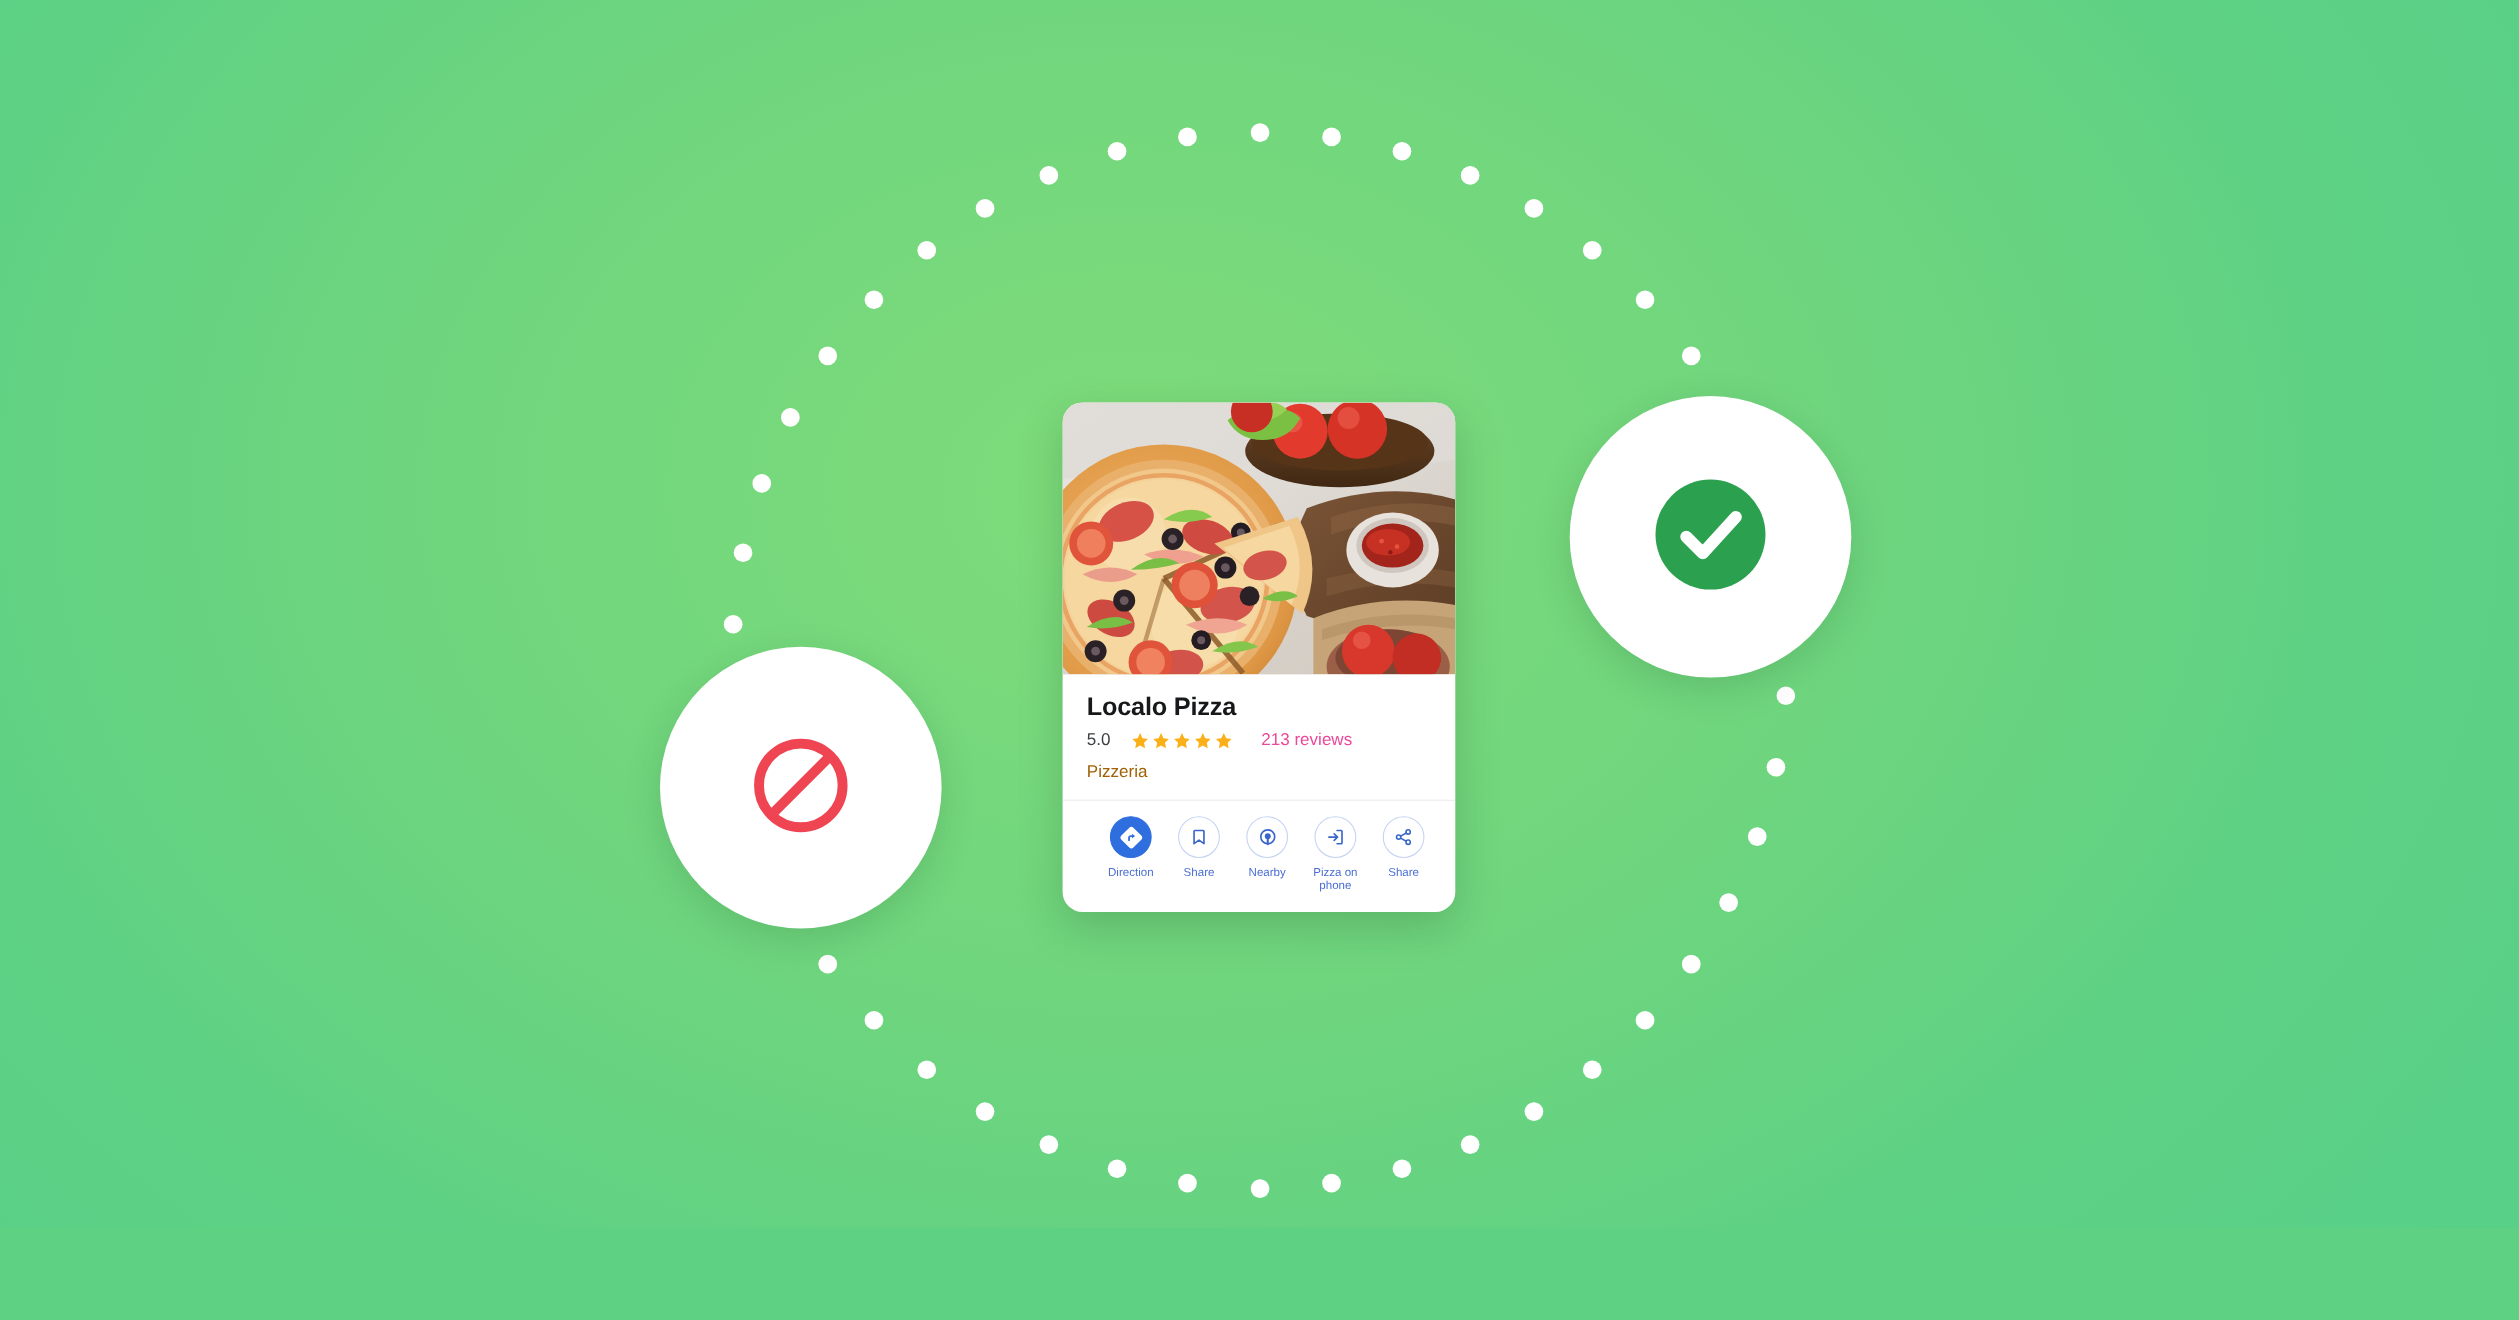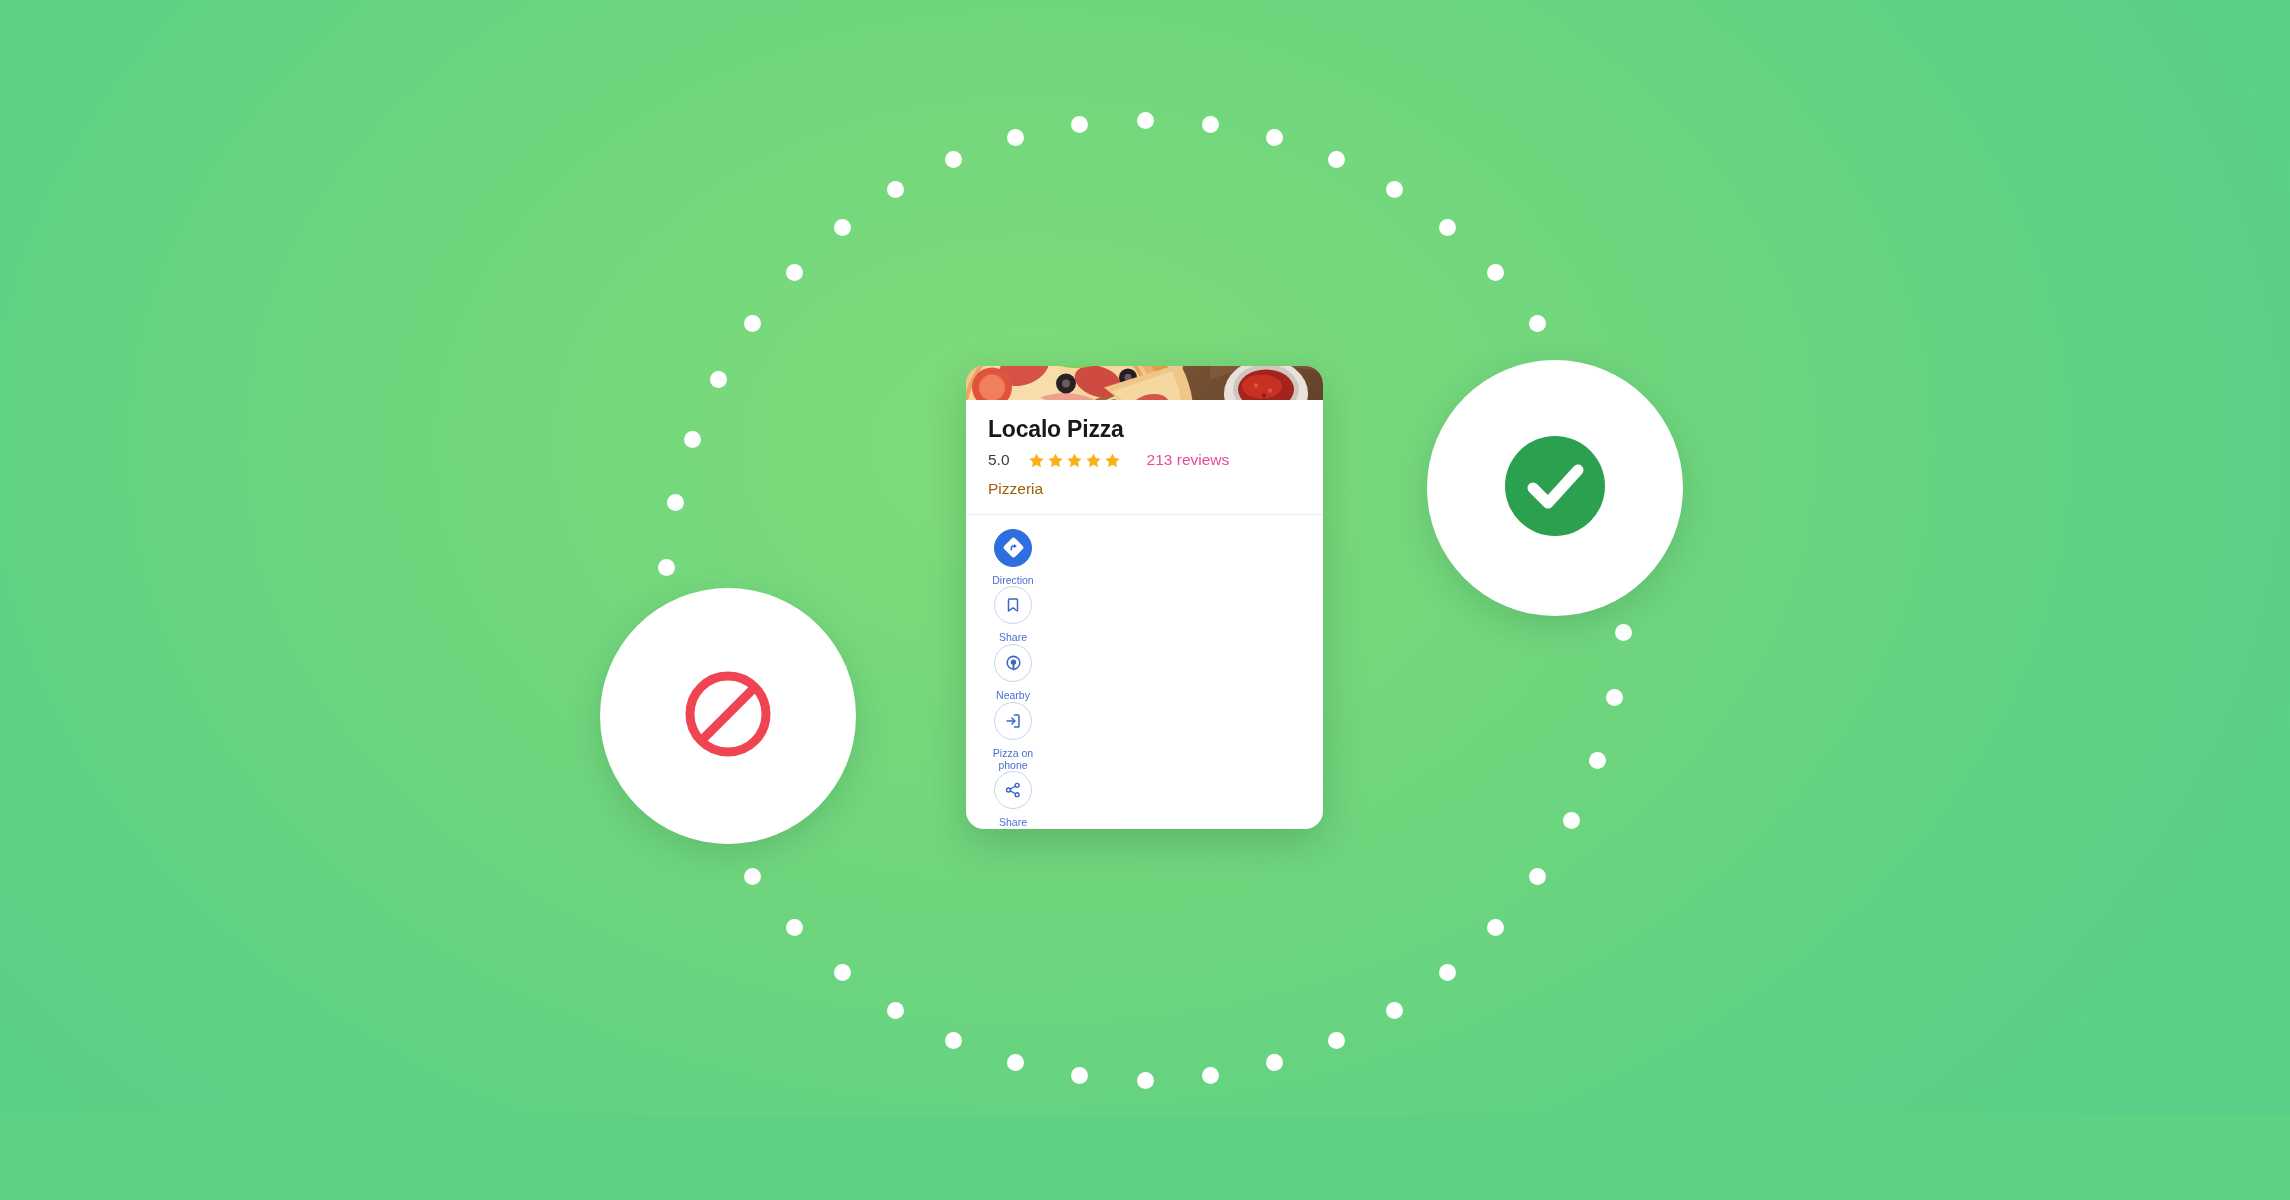--- a/index.html
+++ b/index.html
@@ -134,21 +134,20 @@
   #card-divider {
     height: 1px;
     background: #ececec;
     margin: 6px 0 0 0;
   }
 
   #actions {
     display: flex;
     justify-content: flex-end;
     padding: 14px 16px 0 16px;
-    flex-direction: column;
   }
   .action {
     width: 62px;
     display: flex;
     flex-direction: column;
     align-items: center;
     gap: 8px;
     cursor: pointer;
   }
   .action-icon {

